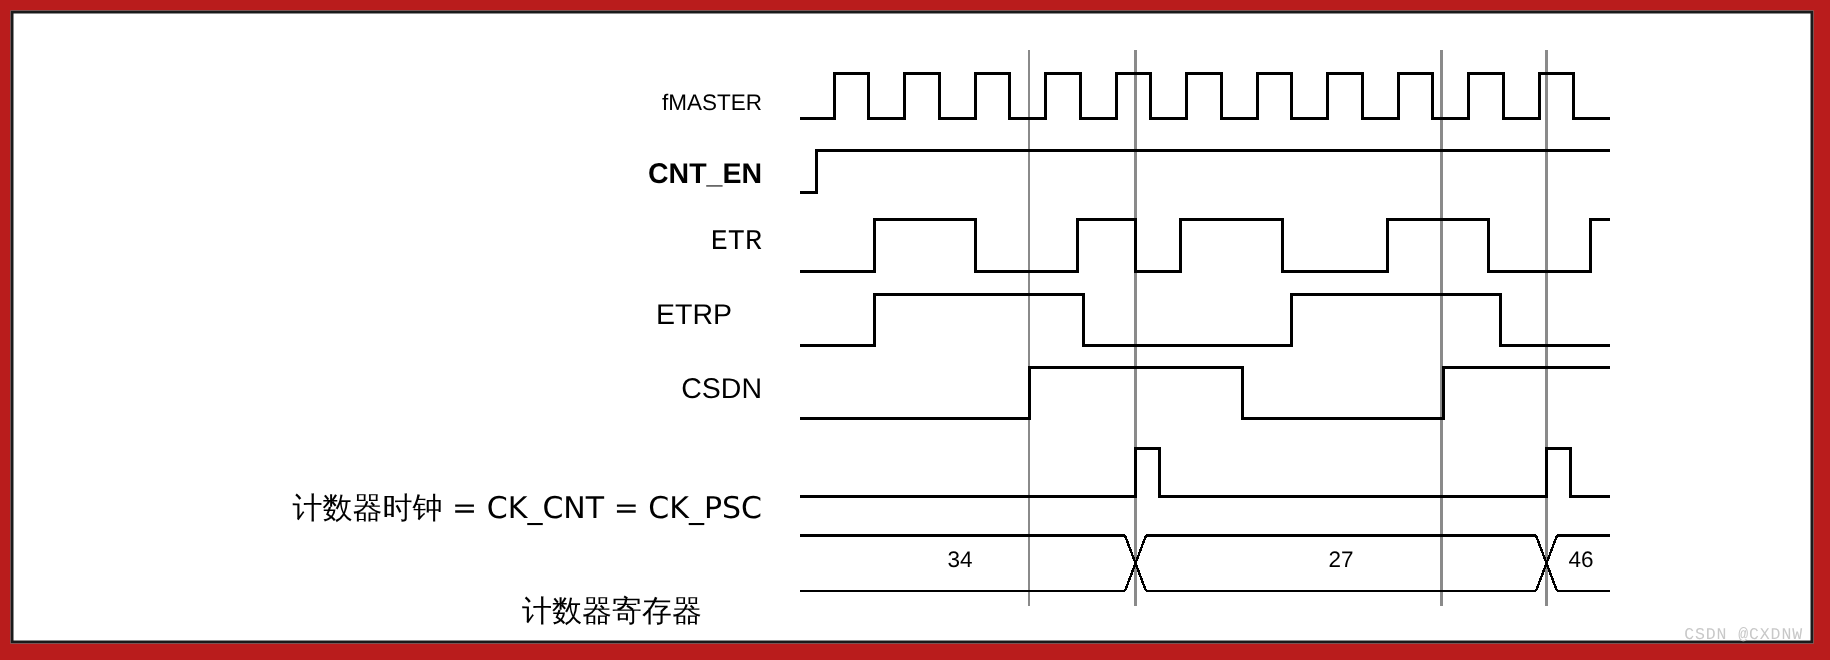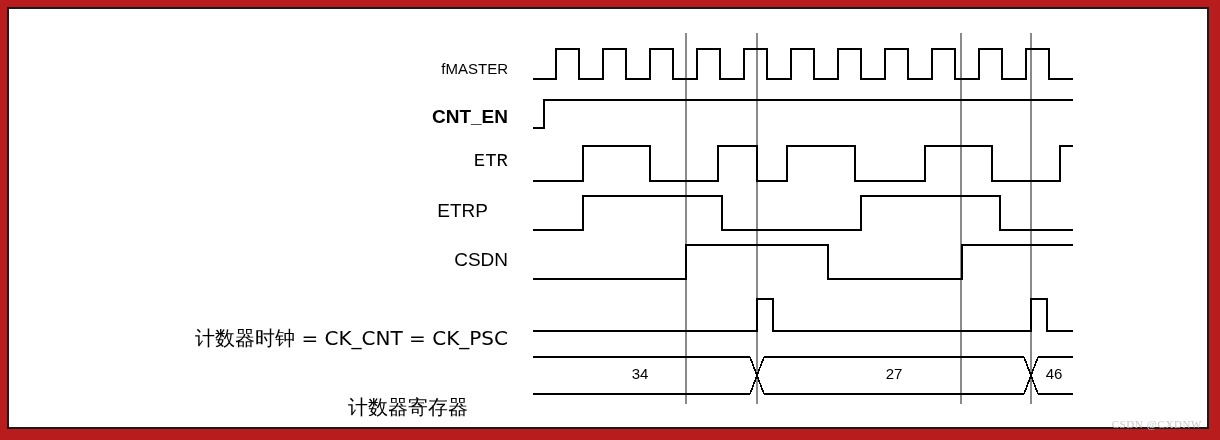--- a/index.html
+++ b/index.html
@@ -47,21 +47,21 @@
     text-align:center;
     line-height:1;
   }
   #watermark{
     position:absolute;
     right:18px;bottom:10px;
     color:#c8c8c8;
     font-size:11px;
     letter-spacing:0.6px;
     white-space:nowrap;
-    font-family:Liberation Serif, serif;
+    font-family:Liberation Mono, monospace;
   }
 </style>
 </head>
 <body>
 
 <div id="page">
 
   <div id="frame"></div>
 
   <svg id="diagram" viewBox="0 0 1220 440">

